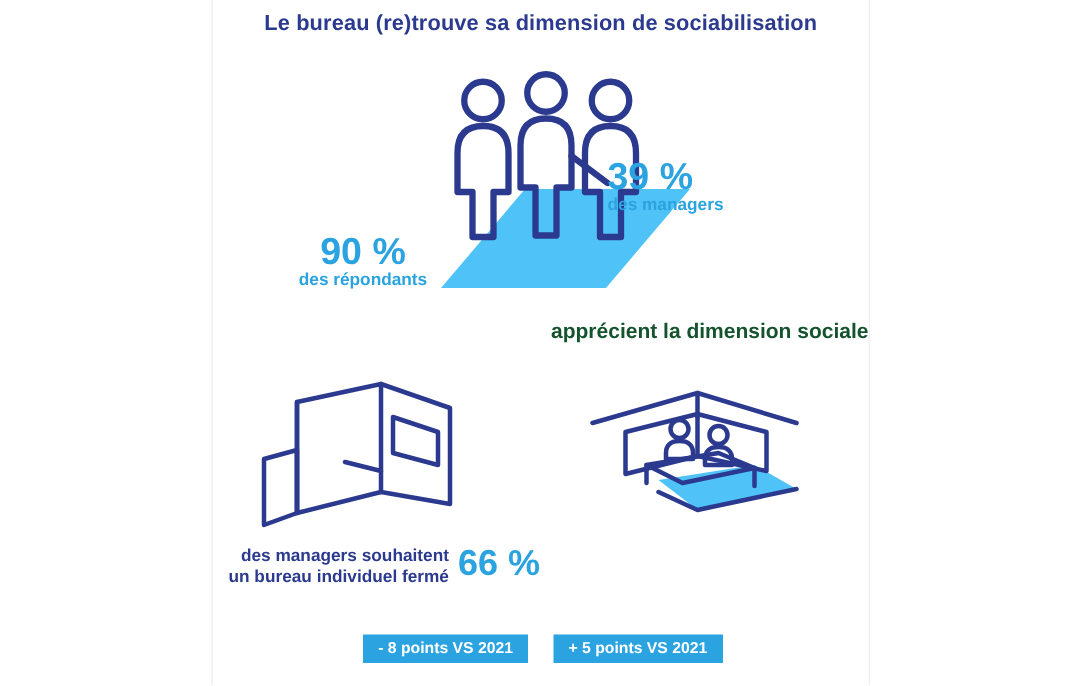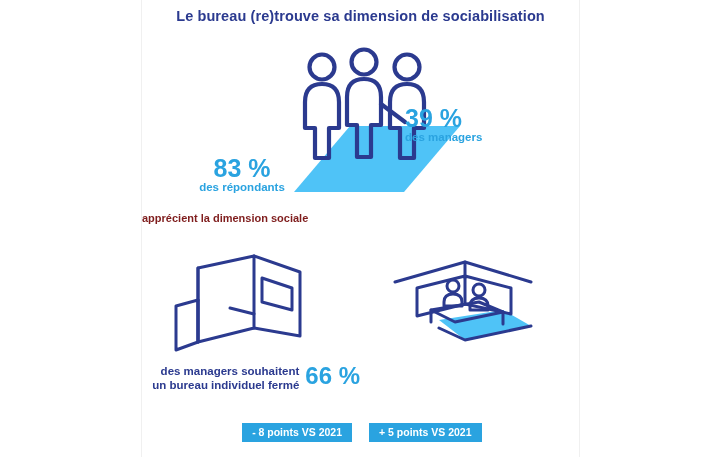--- a/index.html
+++ b/index.html
@@ -89,24 +89,24 @@
     left: 20px;
     top: 122px;
     text-align: center;
     width: 160px;
   }
   #caption-social {
     position: absolute;
     left: 0;
     top: 178px;
     width: 437px;
-    text-align: left;
-    font-size: 11px;
-    font-weight: bold;
-    color: #7f1d1d;
+    text-align: right;
+    font-size: 14px;
+    font-weight: bold;
+    color: #14532d;
   }
 
   
   #bottom-row {
     position: absolute;
     left: 0;
     top: 248px;
     width: 437px;
     height: 209px;
   }
@@ -209,21 +209,21 @@
           <path d="M265 50 c-13 0 -17 8 -17 18 v26 h10 v30 h14 v-30 h10 v-26 c0 -10 -4 -18 -17 -18 z"></path>
         </g>
       </svg>
 
       <div id="stat-39">
         <div class="pct-big">39 %</div>
         <div class="pct-sub">des managers</div>
       </div>
 
       <div id="stat-37">
-        <div class="pct-big">83 %</div>
+        <div class="pct-big">90 %</div>
         <div class="pct-sub">des répondants</div>
       </div>
 
       <div id="caption-social">apprécient la dimension sociale</div>
     </div>
 
     <div id="bottom-row">
 
       <div class="panel" id="panel-left">
         <svg class="panel-art" viewBox="0 0 218 112">

